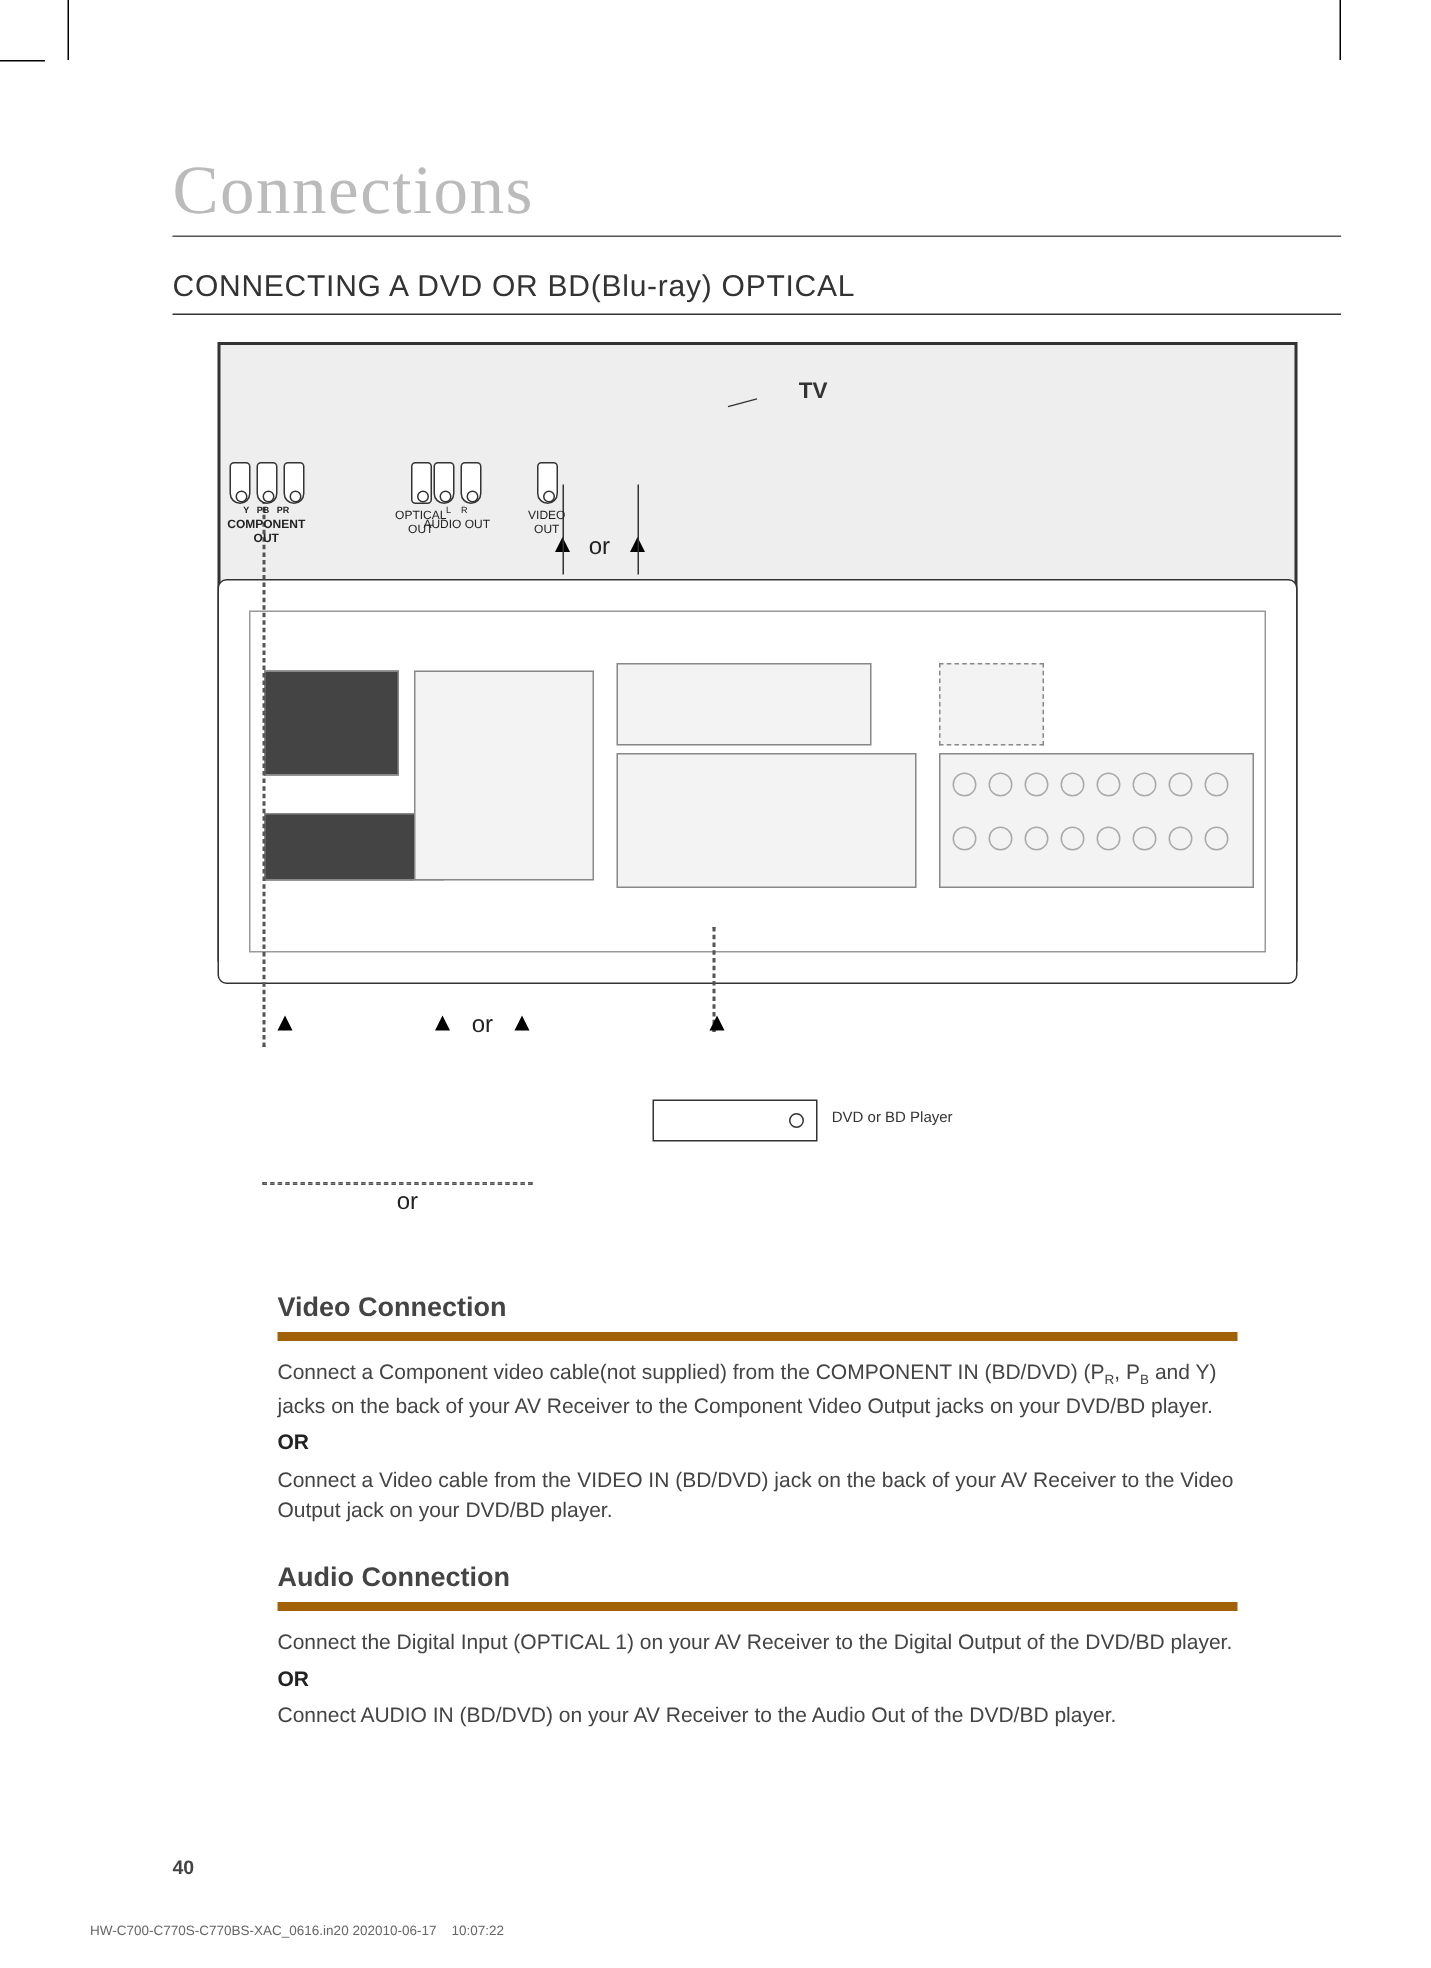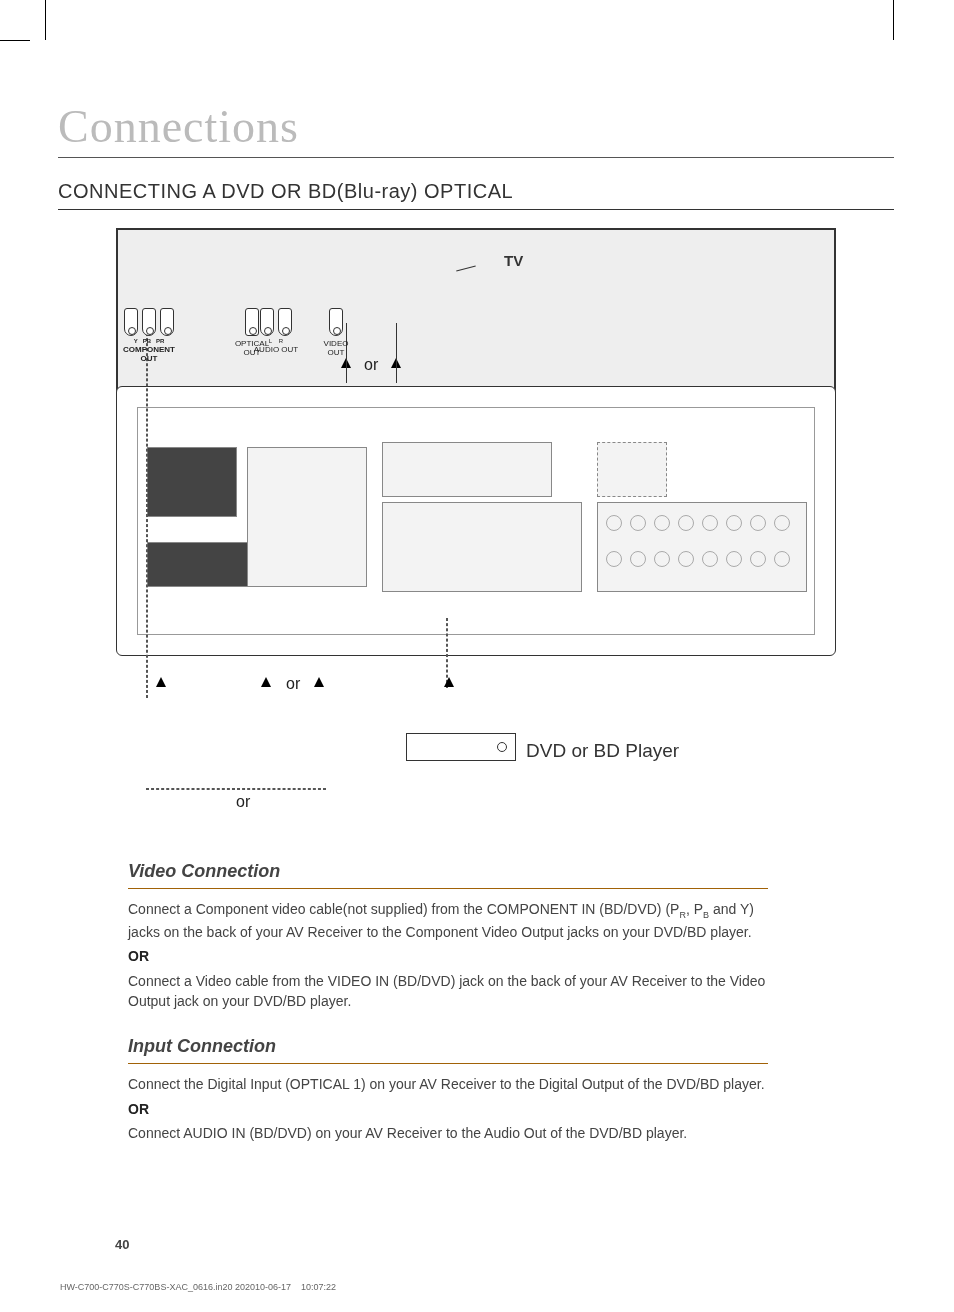--- a/index.html
+++ b/index.html
@@ -1,17 +1,17 @@
 <!DOCTYPE html>
 <html><head>
 <meta charset="utf-8">
 <style>
   * { box-sizing: border-box; margin: 0; padding: 0; }
   html, body { width: 954px; height: 1312px; font-family: Arial, Helvetica, sans-serif; background: #fff; color: #333; }
-  .page { position: relative; width: 954px; height: 1312px; padding: 100px 60px 40px 58px; }
+  .page { position: relative; width: 954px; height: 1312px; padding: 100px 60px 40px 115px; }
   .crop-marks .mark { position: absolute; background: #000; }
   .crop-top-left-v { left: 45px; top: 0; width: 1px; height: 40px; }
   .crop-top-right-v { right: 60px; top: 0; width: 1px; height: 40px; }
   .crop-left-h { left: 0; top: 40px; width: 30px; height: 1px; }
 
   .chapter-title { font-size: 46px; font-weight: 300; letter-spacing: 1px; color: #bbb; border-bottom: 1px solid #555; padding-bottom: 4px; margin-bottom: 22px; font-family: "Times New Roman", serif; }
   .section-title { font-size: 20px; font-weight: 400; color: #333; letter-spacing: 0.5px; border-bottom: 1px solid #333; padding-bottom: 6px; margin-bottom: 18px; }
 
   .diagram { position: relative; width: 720px; height: 590px; margin: 0 auto 40px auto; }
   .diagram .box { position: absolute; border: 1px solid #333; background: #fff; }
@@ -72,24 +72,24 @@
   .bp-plug::before { content:""; position:absolute; left:3px; top:18px; width:6px; height:6px; border:1px solid #333; border-radius:50%; }
   .bp-lbl { display:block; margin-top:2px; line-height:1.1; }
 
   .g-comp { left:0; width:66px;font-weight:bold; }
   .g-opt  { left:80px; width:40px;margin-left:36px; }
   .g-aud  { left:135px; width:50px; }
   .g-vid  { left:200px; width:40px; }
 
   .player { left: 290px; top: 505px; width: 110px; height: 28px; border:1px solid #333; background:#fff; }
   .player::after { content:""; position:absolute; right:8px; top:8px; width:8px; height:8px; border:1px solid #333; border-radius:50%; }
-  .player-label { position:absolute; left: 410px; top: 512px; font-size:19px; }
+  .player-label { position:absolute; left: 410px; top: 512px; font-size:10px; }
 
   .body-text { margin-left: 70px; width: 640px; font-size: 14px; color:#444; line-height:1.45; }
-  .sub-heading { font-size:18px; color:#444; border-bottom:1px solid #a16207; padding-bottom:4px; margin: 22px 0 10px 0; font-style: italic; }
+  .sub-heading { font-size:18px; color:#444; border-bottom:6px solid #a16207; padding-bottom:4px; margin: 22px 0 10px 0; }
   .or-bold { font-weight:bold; color:#222; margin:4px 0; }
   sub { font-size:9px; vertical-align:sub; }
 
   .page-num { position:absolute; left:115px; bottom:60px; font-size:13px; font-weight:bold; color:#444; }
   .footer { position:absolute; left:60px; right:60px; bottom:20px; font-size:9px; color:#666; display:flex; }
 </style>
 </head>
 <body>
 <div class="page">
 
@@ -210,21 +210,21 @@
   </div>
 
   <div class="body-text">
     <h3 class="sub-heading">Video Connection</h3>
     <p>
       <span>Connect a Component video cable(not supplied) from the COMPONENT IN (BD/DVD) (P</span><sub>R</sub><span>, P</span><sub>B</sub><span> and Y) jacks on the back of your AV Receiver to the Component Video Output jacks on your DVD/BD player.</span>
     </p>
     <p class="or-bold">OR</p>
     <p>Connect a Video cable from the VIDEO IN (BD/DVD) jack on the back of your AV Receiver to the Video Output jack on your DVD/BD player.</p>
 
-    <h3 class="sub-heading">Input Connection</h3>
+    <h3 class="sub-heading">Audio Connection</h3>
     <p>Connect the Digital Input (OPTICAL 1) on your AV Receiver to the Digital Output of the DVD/BD player.</p>
     <p class="or-bold">OR</p>
     <p>Connect AUDIO IN (BD/DVD) on your AV Receiver to the Audio Out of the DVD/BD player.</p>
   </div>
 
   <div class="page-num">40</div>
   <div class="footer">
     <span>HW-C700-C770S-C770BS-XAC_0616.in20   20</span>
     <span>
       <span>2010-06-17</span>&nbsp;&nbsp;&nbsp;

